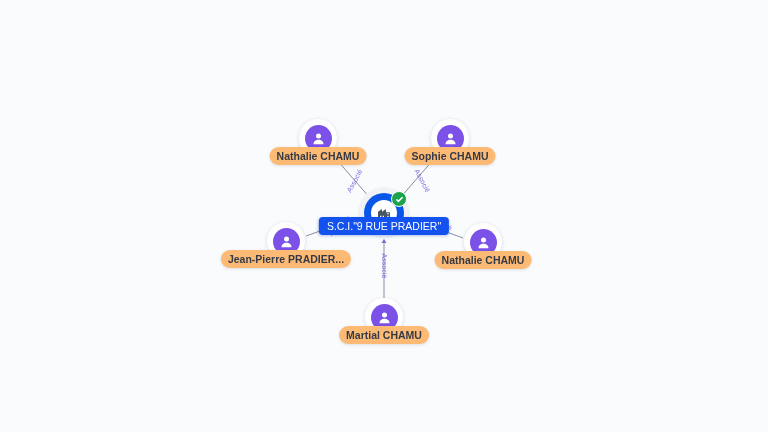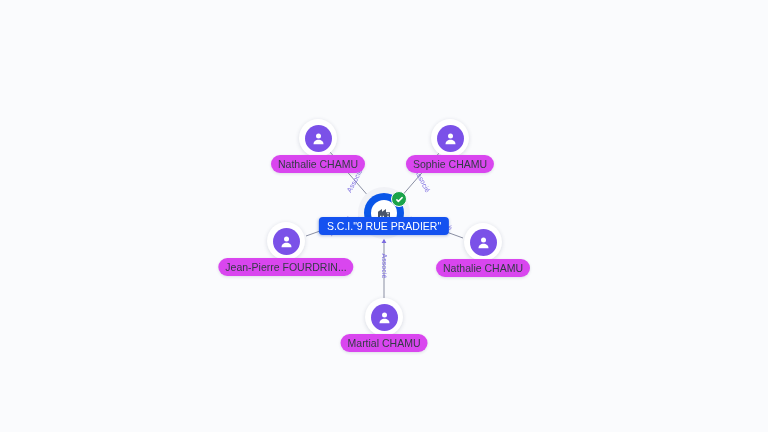--- a/index.html
+++ b/index.html
@@ -48,31 +48,32 @@
     height: 27px;
     border-radius: 50%;
     background: #7b51e8;
     display: flex;
     align-items: center;
     justify-content: center;
   }
   .person-disc svg { display: block; }
   .node-label {
     position: absolute;
-    top: 36px;
+    top: 28px;
     left: 50%;
     transform: translateX(-50%);
-    background: #d946ef;
+    background: #fdba74;
     color: #343a46;
     font-size: 10.5px;
     line-height: 14px;
     padding: 2px 7px;
     border-radius: 10px;
     white-space: nowrap;
     box-shadow: 0 1px 3px rgba(40,50,90,0.14);
+    font-weight: bold;
   }
   
   #company-node {
     position: absolute;
     transform: translate(-50%, -50%);
     display: flex;
     align-items: center;
     justify-content: center;
   }
   .company-halo {
@@ -209,21 +210,21 @@
 
   <div class="node" id="pn-2" style="left: 286px; top: 241px;">
     <div class="person-ring">
       <div class="person-disc">
         <svg width="15" height="15" viewBox="0 0 24 24" fill="#ffffff">
           <circle cx="12" cy="8" r="4"></circle>
           <path d="M4 21c0-4.4 3.6-7 8-7s8 2.6 8 7z"></path>
         </svg>
       </div>
     </div>
-    <div class="node-label">Jean-Pierre FOURDRIN...</div>
+    <div class="node-label">Jean-Pierre PRADIER...</div>
   </div>
 
   <div class="node" id="pn-3" style="left: 483px; top: 242px;">
     <div class="person-ring">
       <div class="person-disc">
         <svg width="15" height="15" viewBox="0 0 24 24" fill="#ffffff">
           <circle cx="12" cy="8" r="4"></circle>
           <path d="M4 21c0-4.4 3.6-7 8-7s8 2.6 8 7z"></path>
         </svg>
       </div>

